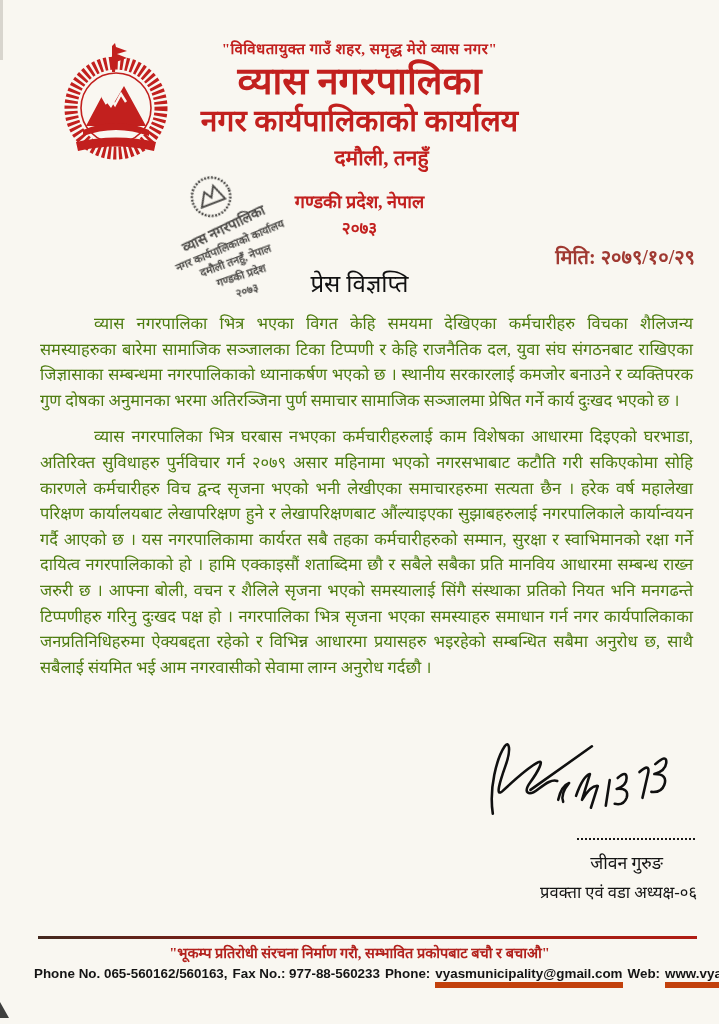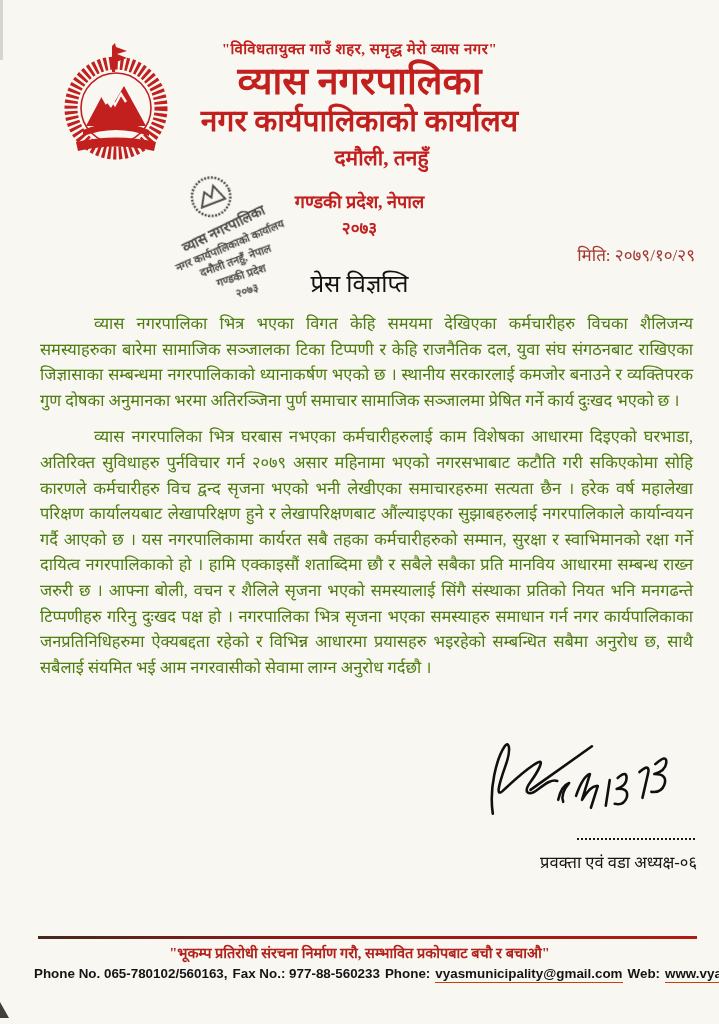--- a/index.html
+++ b/index.html
@@ -33,21 +33,21 @@
     filter:blur(.2px);
   }
   .stamp svg{display:block;margin:0 auto 0;}
   .stamp-l1{font-size:14px;font-weight:bold;transform:rotate(-5deg);}
   .stamp-l2{font-size:11px;font-weight:bold;transform:rotate(-2deg);margin-top:1px;}
   .stamp-l3{font-size:11px;font-weight:bold;transform:rotate(1deg);margin-top:1px;}
   .stamp-l4{font-size:11px;font-weight:bold;transform:rotate(3deg);margin-top:1px;}
   .stamp-l5{font-size:11px;font-weight:bold;transform:rotate(4deg);margin-top:1px;}
 
   
-  .date-line{position:absolute;right:24px;top:243px;font-size:17px;color:#a03a32;font-weight:normal;}
+  .date-line{position:absolute;right:24px;top:243px;font-size:20px;color:#a03a32;font-weight:bold;}
   .doc-title{position:absolute;left:0;right:0;top:266px;text-align:center;font-size:24px;color:#111;}
 
   
   .body-text{position:absolute;left:40px;right:26px;top:311px;}
   .body-text p{
     margin:0 0 11px 0;
     font-size:16.4px;line-height:25.6px;
     text-align:justify;text-indent:54px;
     color:#4d7c0f;
   }
@@ -61,21 +61,21 @@
 
   
   .footer-rule{position:absolute;left:38px;right:22px;top:936px;height:3px;
     background:linear-gradient(90deg,#43291f 0%,#8c1d15 35%,#b01d14 100%);}
   .footer-slogan{position:absolute;left:0;right:0;top:942px;text-align:center;
     font-size:14.5px;font-weight:bold;color:#b2211c;}
   .footer-contact{position:absolute;left:34px;right:14px;top:966px;
     font-family:"Liberation Sans",sans-serif;
     font-size:13.4px;font-weight:bold;color:#141414;white-space:nowrap;}
   .footer-contact .seg{margin-right:5px;}
-  .u-red{border-bottom:1px solid #c2410c;padding-bottom:1px;}
+  .u-red{border-bottom:6px solid #c2410c;padding-bottom:1px;}
 </style>
 </head>
 <body>
 
 <div class="page">
 
   <div class="edge-shade"></div>
   <div class="corner-wedge"></div>
 
   <div class="emblem">
@@ -129,22 +129,23 @@
         <path d="M58 56 L120 12"></path>
         <path d="M86 66 q3 -14 11 -17 q-9 11 -6 19"></path>
         <path d="M104 62 q7 -20 14 -22 l-8 26 q9 -15 16 -14 l-7 22"></path>
         <path d="M134 72 l4 -26"></path>
         <path d="M146 44 q9 -8 9 0 q0 8 -10 11 q13 -1 10 9 q-3 8 -12 6"></path>
         <path d="M168 38 q10 -9 9 0 l-6 26"></path>
         <path d="M184 30 q12 -11 11 -1 q-1 8 -12 11 q14 0 10 11 q-3 8 -13 7"></path>
       </g>
     </svg>
     <span class="sig-dots"></span>
+    <div class="sig-name">जीवन गुरुङ</div>
     <div class="sig-desig">प्रवक्ता एवं वडा अध्यक्ष-०६</div>
   </div>
 
   <div class="footer-rule"></div>
   <div class="footer-slogan">"भूकम्प प्रतिरोधी संरचना निर्माण गरौ, सम्भावित प्रकोपबाट बचौ र बचाऔ"</div>
   <div class="footer-contact">
-    <span class="seg">Phone No. 065-780102/560163,</span><span class="seg">Fax No.: 977-88-560233</span><span class="seg">Phone:</span><span class="seg u-red">vyasmunicipality@gmail.com</span><span class="seg">Web:</span><span class="seg u-red">www.vyasmun.gov.np</span>
+    <span class="seg">Phone No. 065-560162/560163,</span><span class="seg">Fax No.: 977-88-560233</span><span class="seg">Phone:</span><span class="seg u-red">vyasmunicipality@gmail.com</span><span class="seg">Web:</span><span class="seg u-red">www.vyasmun.gov.np</span>
   </div>
 
 </div>
 
 </body></html>

